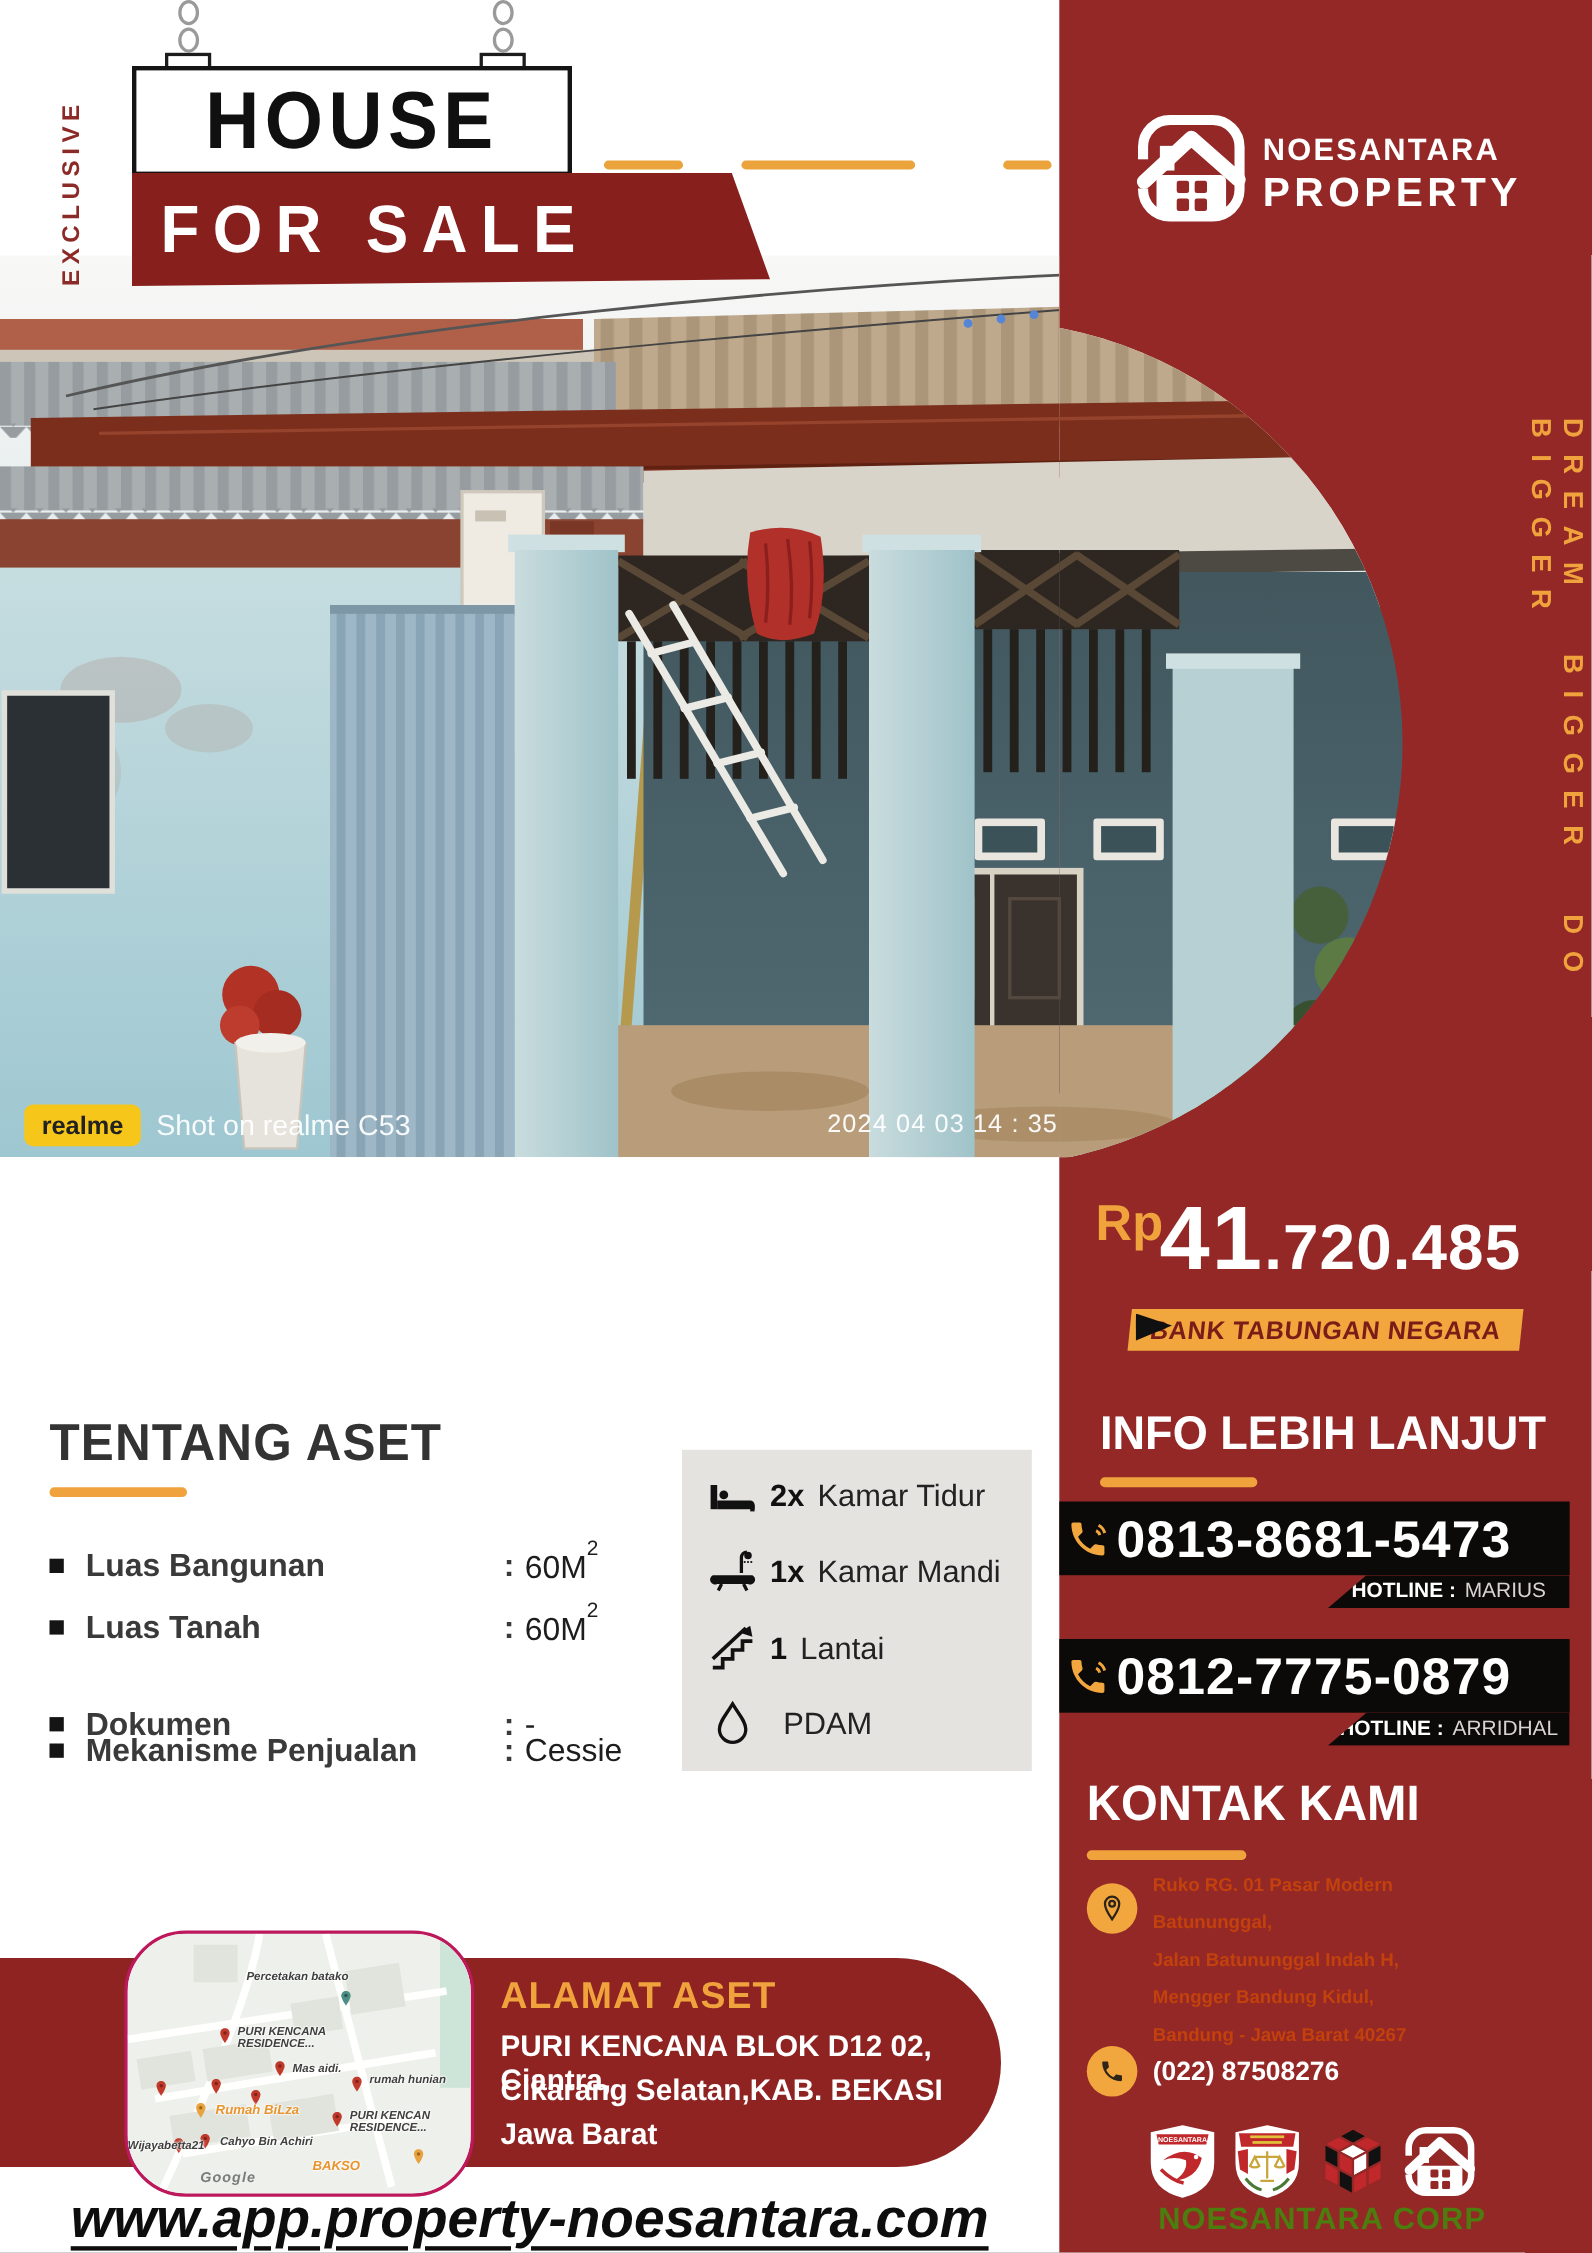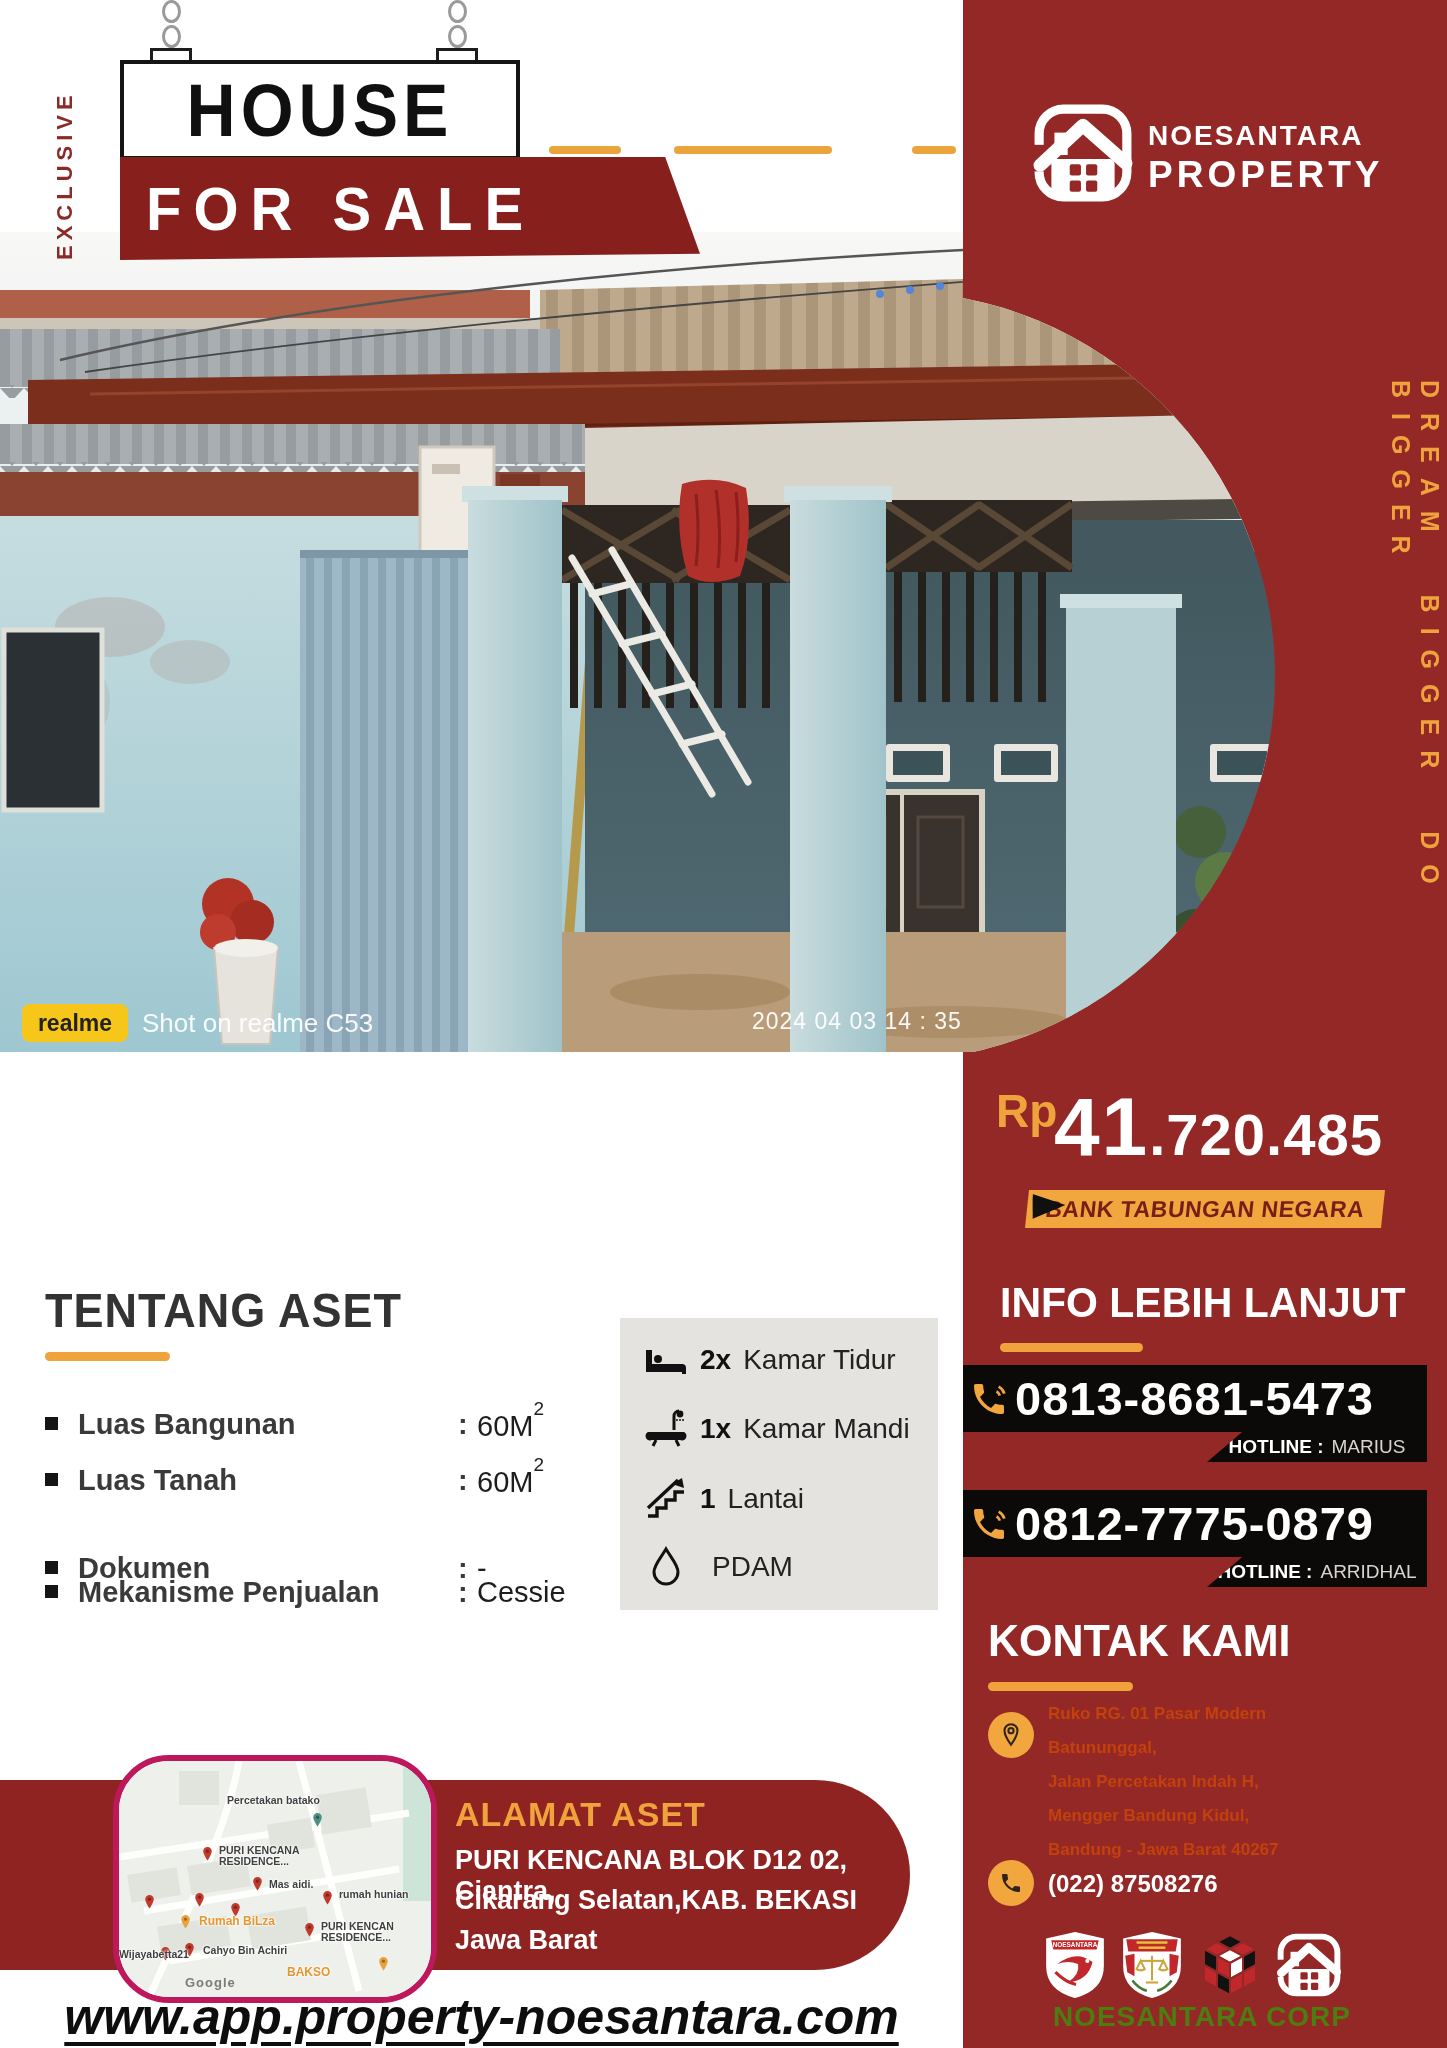--- a/index.html
+++ b/index.html
@@ -80,21 +80,21 @@
   .featrow{position:absolute;left:24px;display:flex;align-items:center;gap:12px;}
   .featrow .qty{font-size:28px;font-weight:800;color:#111;}
   .featrow .flabel{font-size:28px;font-weight:400;color:#222;}
 
   
   .alamatbanner{position:absolute;left:0;top:1780px;width:910px;height:190px;background:#8e2322;
                 border-radius:0 95px 95px 0;}
   .alamat-title{position:absolute;left:455px;top:1795px;font-size:34px;font-weight:900;color:#f0a33c;letter-spacing:1px;}
   .alamat-line{position:absolute;left:455px;width:460px;font-size:27px;font-weight:700;color:#fff;}
   .map{position:absolute;left:113px;top:1755px;width:312px;height:236px;background:#eef0eb;
-       border:6px solid #be185d;border-radius:56px;overflow:hidden;}
+       border:3px solid #be185d;border-radius:56px;overflow:hidden;font-style:italic;}
   .map svg{position:absolute;left:0;top:0;}
   .mappin{position:absolute;width:17px;height:22px;}
   .maplabel{position:absolute;font-size:10.5px;font-weight:600;color:#3f3f3f;white-space:pre-line;line-height:11px;
             text-shadow:0 0 2px #fff,0 0 2px #fff,0 0 3px #fff;}
   .maplabel.orange{color:#e8952f;font-size:12px;}
   .gmaps-label{position:absolute;font-size:13px;color:#7b7b7b;font-weight:600;letter-spacing:1px;}
 
   .website{position:absolute;left:0;top:1988px;width:963px;text-align:center;font-size:50px;font-style:italic;
            font-weight:600;color:#0d0d0d;text-decoration:underline;text-underline-offset:8px;text-decoration-thickness:4px;}
 
@@ -396,21 +396,21 @@
   <span class="underline" style="left:988px;top:1682px;width:145px;"></span>
 
   <div class="orangecircle" style="left:988px;top:1712px;">
     <svg width="26" height="26" viewBox="0 0 24 24">
       <path fill="none" stroke="#2f2418" stroke-width="1.9" d="M12 2C8.7 2 6 4.7 6 8c0 4.5 6 13 6 13s6-8.5 6-13c0-3.3-2.7-6-6-6z"></path>
       <circle cx="12" cy="8" r="2.4" fill="none" stroke="#2f2418" stroke-width="1.9"></circle>
     </svg>
   </div>
   <div class="kontakt-line" style="top:1697px;">Ruko RG. 01 Pasar Modern</div>
   <div class="kontakt-line" style="top:1731px;">Batununggal,</div>
-  <div class="kontakt-line" style="top:1765px;">Jalan Percetakan Indah H,</div>
+  <div class="kontakt-line" style="top:1765px;">Jalan Batununggal Indah H,</div>
   <div class="kontakt-line" style="top:1799px;">Mengger Bandung Kidul,</div>
   <div class="kontakt-line" style="top:1833px;">Bandung - Jawa Barat 40267</div>
 
   <div class="orangecircle" style="left:988px;top:1860px;">
     <svg width="24" height="24" viewBox="0 0 24 24">
       <path fill="#2f2418" d="M6.62 10.79c1.44 2.83 3.76 5.14 6.59 6.59l2.2-2.2c.27-.27.67-.36 1.02-.24 1.12.37 2.33.57 3.57.57.55 0 1 .45 1 1V20c0 .55-.45 1-1 1-9.39 0-17-7.61-17-17 0-.55.45-1 1-1h3.5c.55 0 1 .45 1 1 0 1.25.2 2.45.57 3.57.11.35.03.74-.25 1.02l-2.2 2.2z"></path>
     </svg>
   </div>
   <div class="officephone" style="top:1870px;">(022) 87508276</div>
 

